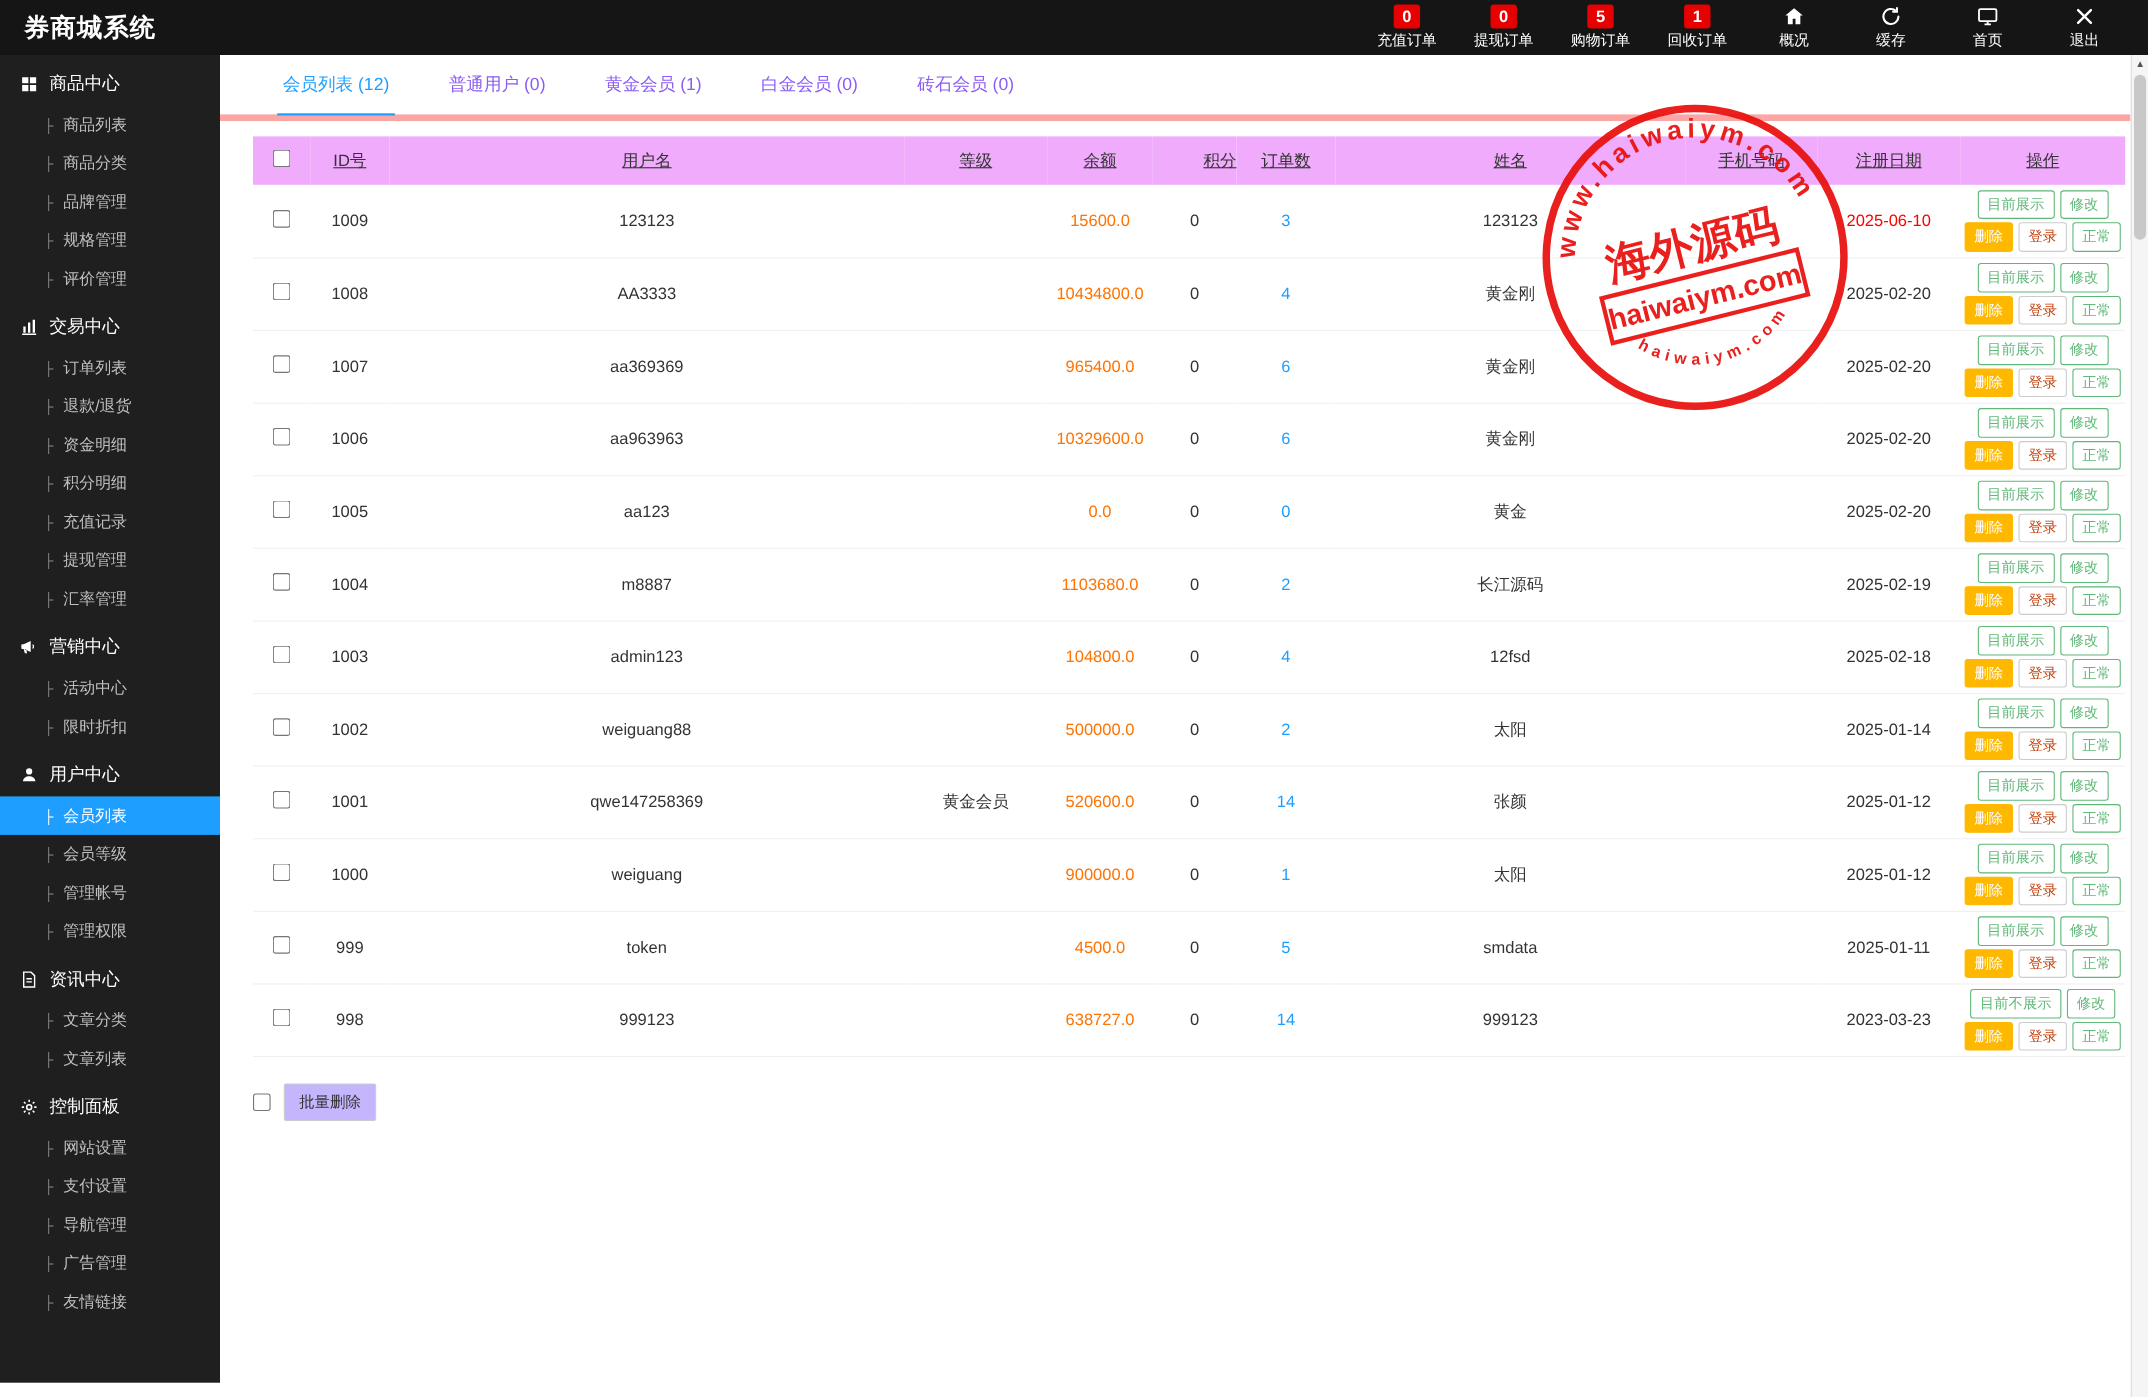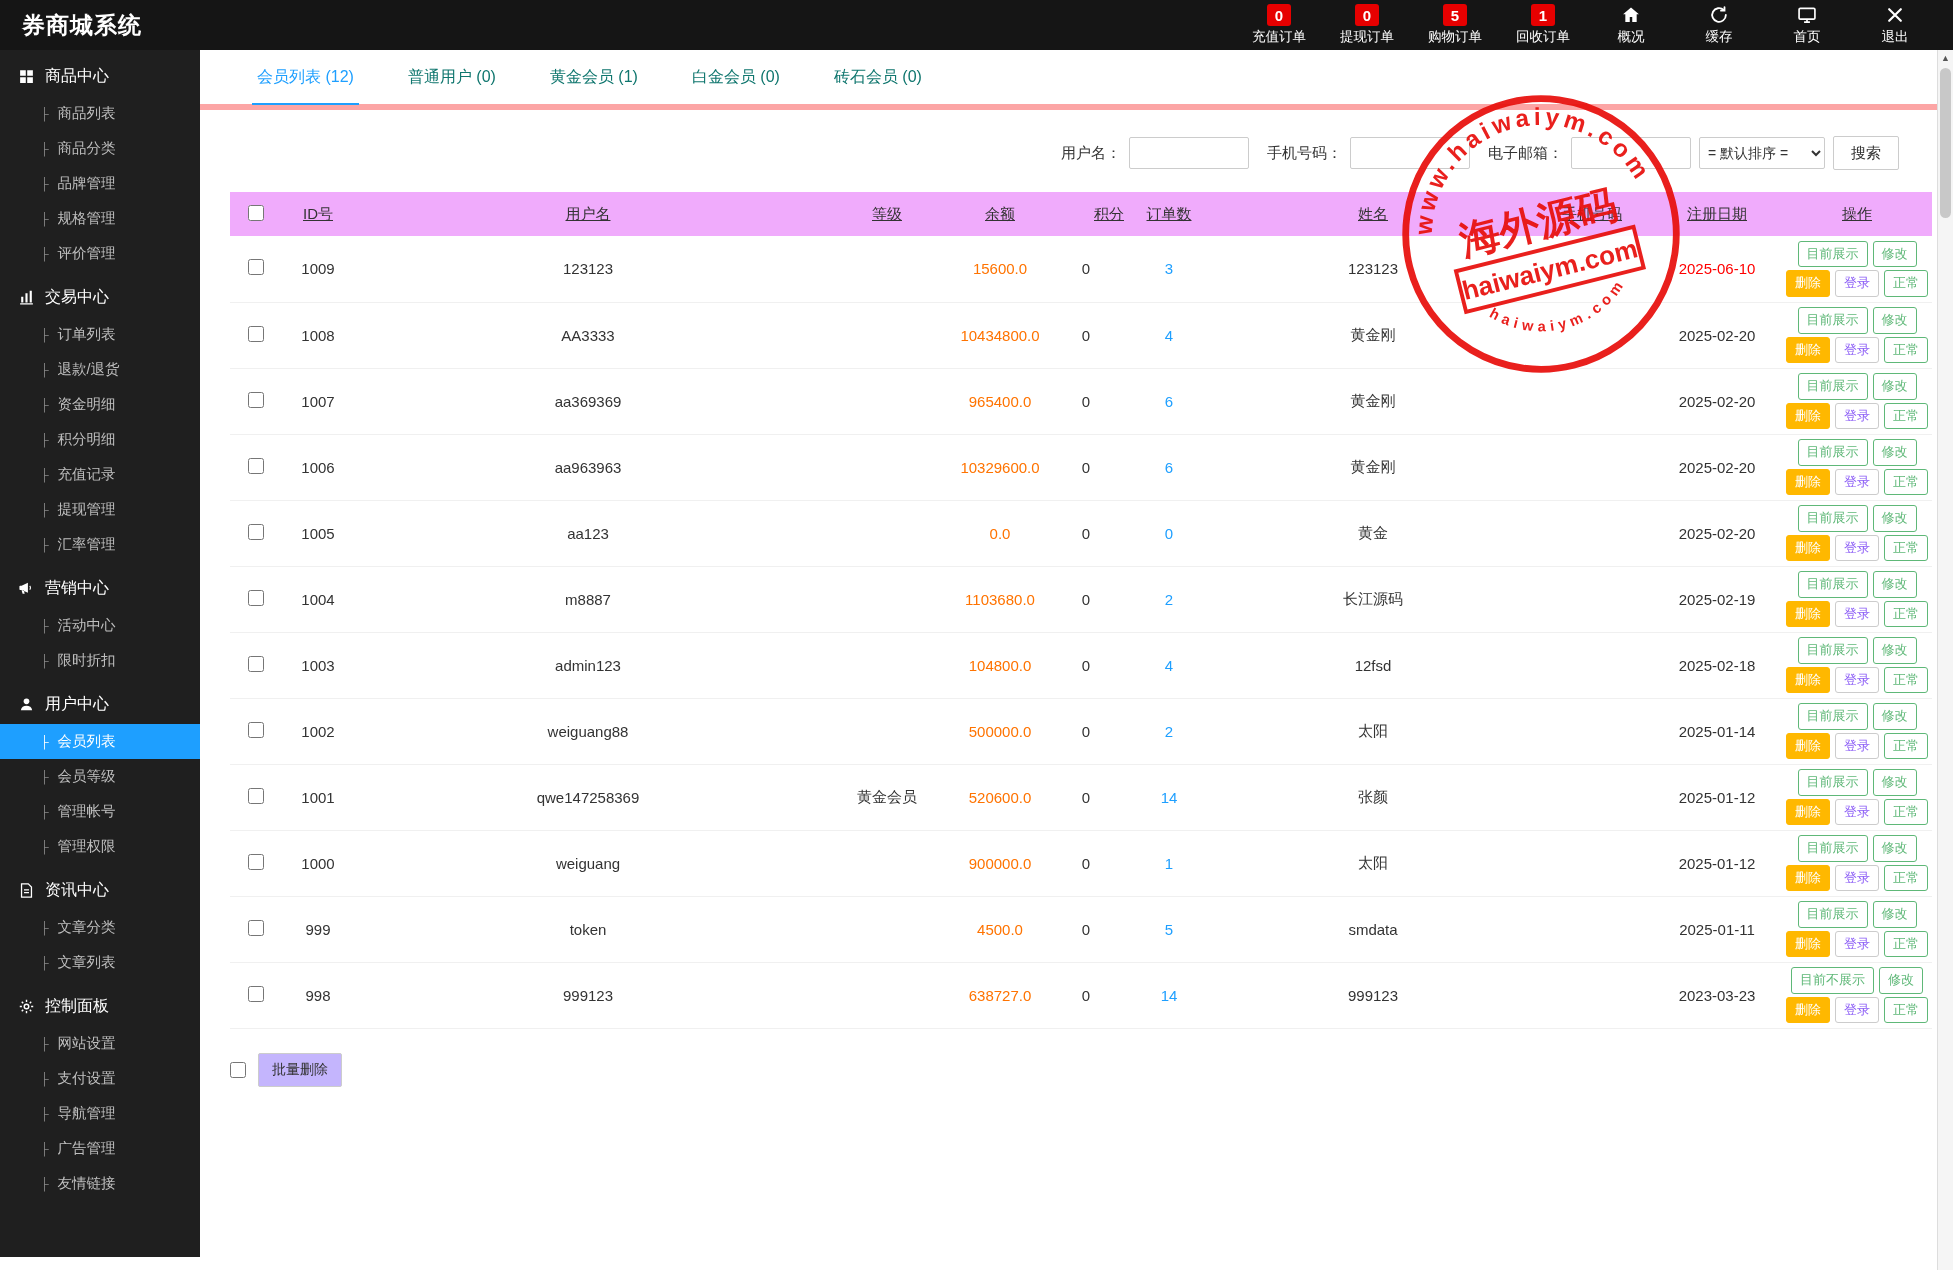--- a/index.html
+++ b/index.html
@@ -50,21 +50,21 @@
   .sb-item.active .tick{color:#fff;}
   
   .main{
     position:absolute; top:50px; left:200px; right:16px; bottom:0; background:#fff;
     overflow:hidden;
   }
   .tabs{
     display:flex; padding:0 30px; height:60px; border-bottom:6px solid #fca5a5;
   }
   .tab{
-    padding:0 27px; display:flex; align-items:center; font-size:16px; color:#0f766e;
+    padding:0 27px; display:flex; align-items:center; font-size:16px; color:#8b5cf6;
     cursor:pointer; position:relative; white-space:pre;
   }
   .tab.active{color:var(--accent);}
   .tab.active::after{
     content:""; position:absolute; left:22px; right:22px; bottom:-1px; height:2px;
     background:var(--accent);
   }
   .search-bar{
     display:flex; justify-content:flex-end; align-items:center; gap:8px;
     padding:26px 38px 8px 0; font-size:15px; color:#333;
@@ -99,21 +99,21 @@
   .ch-4{width:76px;text-align:right;} .ch-5{width:90px;} .ch-6{width:318px;} .ch-7{width:120px;}
   .ch-8{width:130px;} .ch-9{width:150px;}
   input[type=checkbox]{width:16px; height:16px; cursor:pointer;}
   .ops-row{display:flex; justify-content:center; gap:5px; margin:3px 0;}
   .btn{
     font-size:13px; padding:4px 8px; border-radius:3px; background:#fff; cursor:pointer;
     font-family:inherit; line-height:1.25; white-space:nowrap;
   }
   .btn.bgreen{border:1px solid var(--green); color:var(--green);}
   .btn.byellow{border:1px solid var(--yellow); background:var(--yellow); color:#fff;}
-  .btn.bgray{border:1px solid #ccc; color:#8b5cf6;}
+  .btn.bgray{border:1px solid #ccc; color:#c2410c;}
   .batch-row{display:flex; align-items:center; gap:12px; margin:24px 0 0 30px;}
   .batch-btn{
     border:1px solid #ccc; background:#c4b5fd; padding:7px 13px; font-size:14px; color:#333;
     border-radius:2px; cursor:pointer; font-family:inherit;
   }
   
   .scrollbar{
     position:absolute; top:50px; right:0; bottom:0; width:16px; background:#f5f5f5;
     border-left:1px solid #ddd; z-index:70;
   }
@@ -345,32 +345,20 @@
 
 <main class="main">
   <div class="tabs" id="tabs">
       <div class="tab active">会员列表 (12)</div>
       <div class="tab">普通用户 (0)</div>
       <div class="tab">黄金会员 (1)</div>
       <div class="tab">白金会员 (0)</div>
       <div class="tab">砖石会员 (0)</div>
     </div>
 
-  <div class="search-bar">
-    <label>用户名：</label>
-    <input type="text" style="">
-    <label>手机号码：</label>
-    <input type="text" style="">
-    <label>电子邮箱：</label>
-    <input type="text" style="">
-    <select>
-      <option>= 默认排序 =</option>
-    </select>
-    <button class="search-btn">搜索</button>
-  </div>
 
   <table class="members">
     <thead>
         <tr id="thead-row">
           <th class="c-check"><input type="checkbox" style=""></th>
           <th class="ch-0">ID号</th>
           <th class="ch-1">用户名</th>
           <th class="ch-2">等级</th>
           <th class="ch-3">余额</th>
           <th class="ch-4">积分</th>

